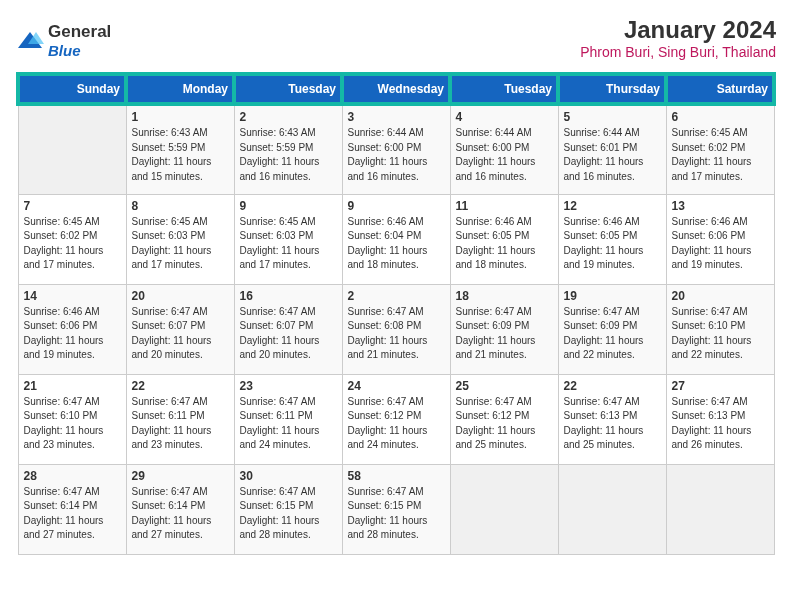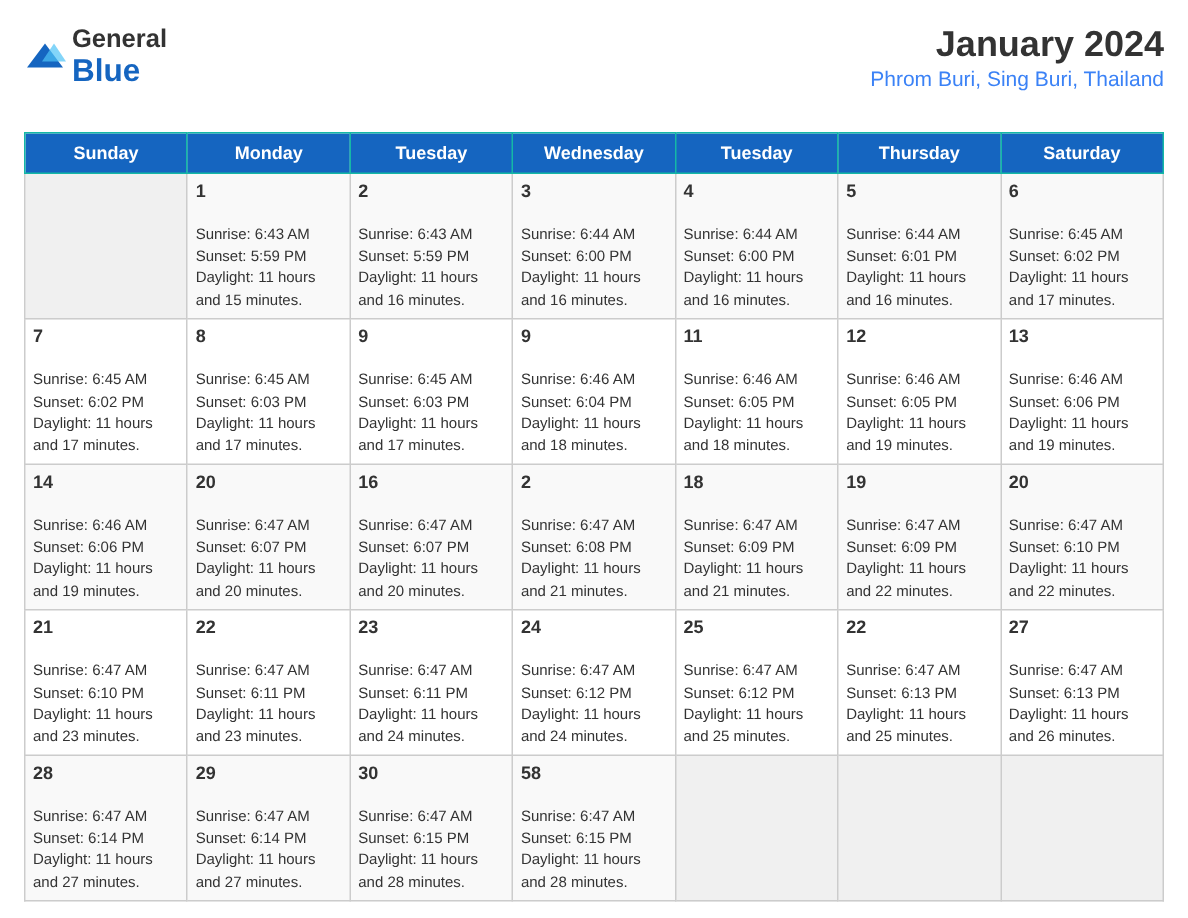--- a/index.html
+++ b/index.html
@@ -7,56 +7,56 @@
       font-family: Arial, sans-serif;
       background: #fff;
       width: 792px;
       min-height: 612px;
       padding: 16px;
     }
     .header-area {
       display: flex;
       justify-content: space-between;
       align-items: flex-end;
-      margin-bottom: 28px;
+      margin-bottom: 12px;
     }
     .logo {
       display: flex;
       align-items: center;
       gap: 4px;
     }
     .logo-icon {
       width: 28px;
       height: 22px;
     }
     .title-area {
       text-align: right;
     }
     .month-title {
       font-size: 24px;
       font-weight: bold;
       color: #333;
     }
     .location-subtitle {
       font-size: 14px;
-      color: #3b82f6;
+      color: #be185d;
     }
     table {
       width: 100%;
       border-collapse: collapse;
       font-size: 10.5px;
     }
     thead tr th {
       background-color: #1565c0;
       color: #fff;
       padding: 6px 4px;
-      text-align: center;
+      text-align: right;
       font-size: 12px;
       font-weight: bold;
-      border: 1px solid #14b8a6;
+      border: 4px solid #14b8a6;
     }
     tbody tr td {
       vertical-align: top;
       border: 1px solid #ccc;
       padding: 4px 5px;
       width: 14.28%;
       min-height: 80px;
       height: 90px;
     }
     tbody tr:nth-child(odd) td {
@@ -69,38 +69,37 @@
       font-weight: bold;
       font-size: 12px;
       color: #333;
       display: block;
       margin-bottom: 2px;
     }
     .day-info {
       color: #333;
       line-height: 1.45;
       font-size: 10px;
-      margin-top: 16px;
     }
     .empty-cell {
       background-color: #f0f0f0 !important;
     }
   </style>
 </head>
 <body>
 
 <div class="header-area">
   <div class="logo">
     <svg class="logo-icon" viewBox="0 0 28 22" xmlns="http://www.w3.org/2000/svg">
       <polygon points="14,2 26,18 2,18" fill="#1565c0"></polygon>
       <polygon points="20,2 28,14 12,14" fill="#4fc3f7" opacity="0.7"></polygon>
     </svg>
     <div>
       <span style="font-size:17px;font-weight:bold;color:#333;">General</span><br>
-      <span style="font-size:21px;font-weight:bold;color:#1565c0;">Blue</span>
+      <span style="font-size:15px;font-weight:bold;color:#1565c0;font-style:italic;">Blue</span>
     </div>
   </div>
   <div class="title-area">
     <div class="month-title">January 2024</div>
     <div class="location-subtitle">Phrom Buri, Sing Buri, Thailand</div>
   </div>
 </div>
 
 <table>
   <thead>

